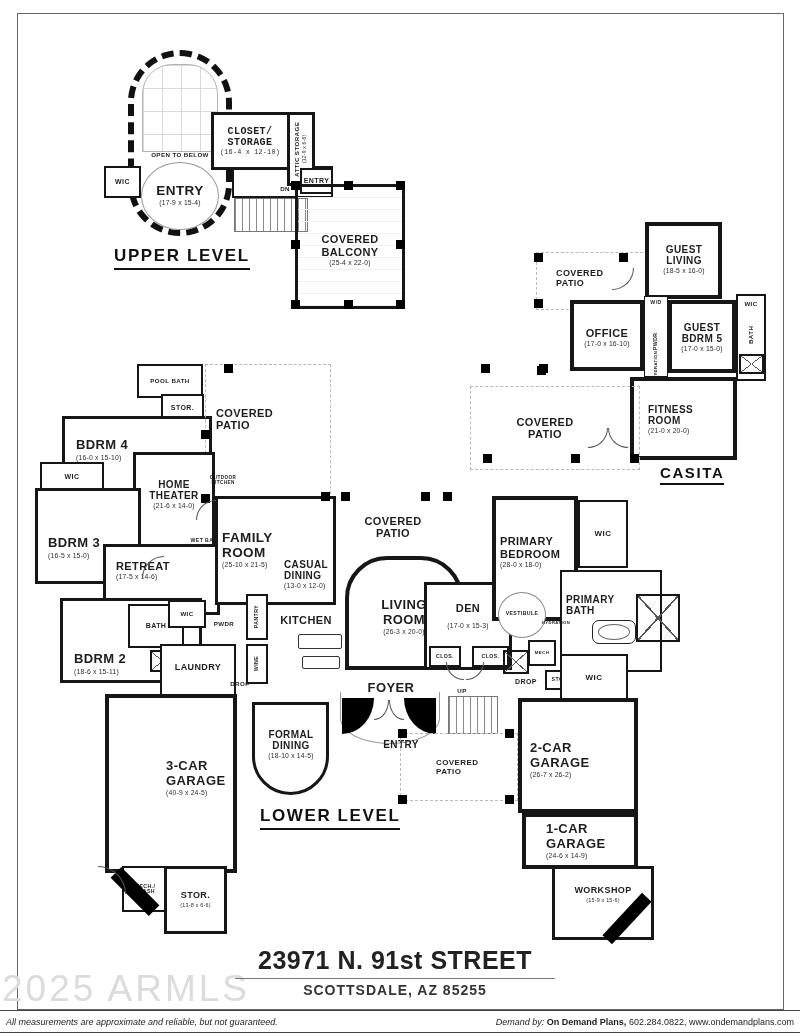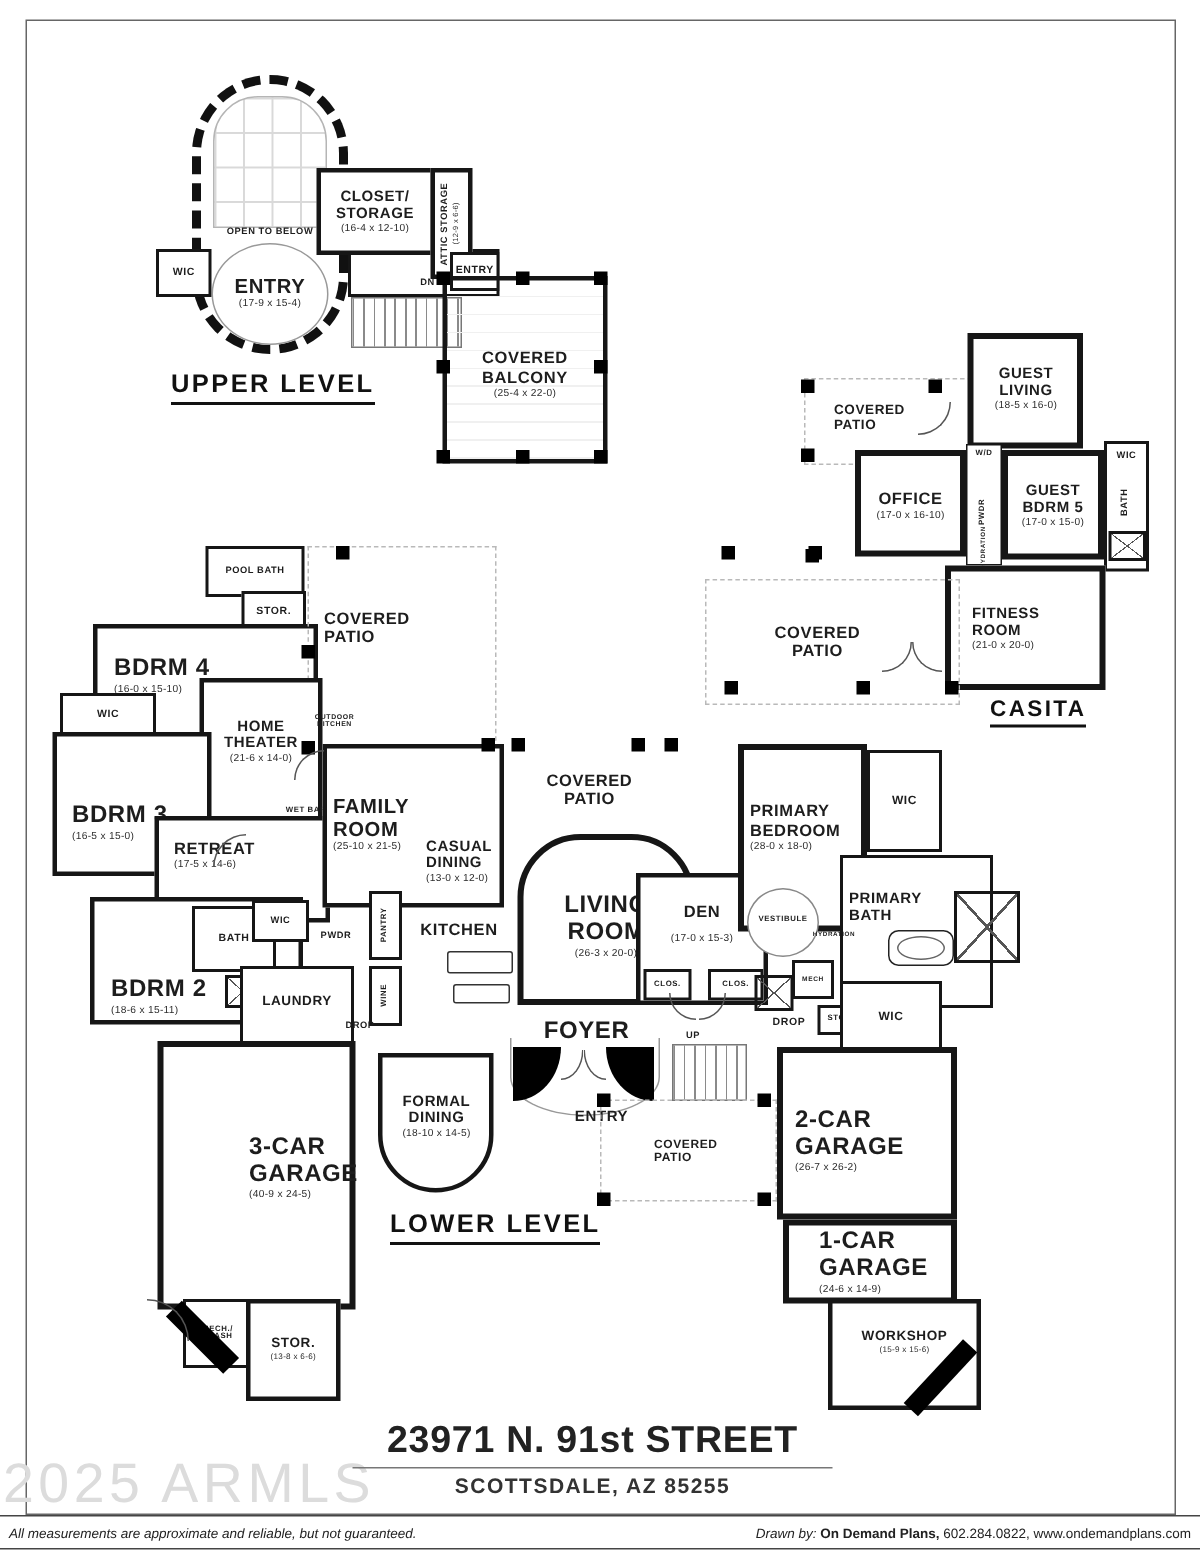--- a/index.html
+++ b/index.html
@@ -10,21 +10,21 @@
   .thick{border-width:4px;}
   .w3{border-width:3px;}
   .w2{border-width:2px;}
   .w1{border-width:1.5px;}
   .open{position:absolute;box-sizing:border-box;border:1px dashed #b9b9b9;background:transparent;}
   .lab{position:absolute;display:flex;flex-direction:column;align-items:center;justify-content:center;
        text-align:center;line-height:1.12;gap:1px;pointer-events:none;}
   .lab.lft{align-items:flex-start;text-align:left;}
   .rn{font-weight:700;color:#1d1d1d;letter-spacing:.4px;}
   .dm{font-weight:400;font-size:6.8px;color:#2c2c2c;letter-spacing:.2px;}
-  .s14{font-size:13.5px;} .s12{font-size:16px;} .s11{font-size:11px;} .s10{font-size:10px;}
+  .s14{font-size:13.5px;} .s12{font-size:13px;} .s11{font-size:11px;} .s10{font-size:10px;}
   .s9{font-size:9px;} .s8{font-size:8px;} .s7{font-size:7px;} .s6{font-size:6.2px;} .s5{font-size:5.2px;}
   .cell{position:absolute;box-sizing:border-box;border:2px solid #161616;background:#fff;display:flex;
         flex-direction:column;align-items:center;justify-content:center;text-align:center;line-height:1.05;}
   .vert{writing-mode:vertical-rl;transform:rotate(180deg);}
   .col9{position:absolute;width:9px;height:9px;background:#000;}
   .stairs{position:absolute;box-sizing:border-box;border:1px solid #777;
           background:repeating-linear-gradient(90deg,#8a8a8a 0 1px,transparent 1px 7px);}
   .arc{position:absolute;box-sizing:border-box;border:1px solid #555;background:transparent;}
   .arc.tl{border-right:none;border-bottom:none;border-radius:100% 0 0 0;}
   .arc.tr{border-left:none;border-bottom:none;border-radius:0 100% 0 0;}
@@ -73,21 +73,21 @@
   <div class="circ" style="left:141px;top:162px;width:78px;height:68px;"></div>
   <div class="lab" style="left:141px;top:170px;width:78px;height:50px;">
     <span class="rn s14">ENTRY</span>
     <span class="dm">(17-9 x 15-4)</span>
   </div>
   <div class="cell" style="left:104px;top:166px;width:37px;height:32px;">
     <span class="rn s7">WIC</span>
   </div>
   <div class="room w2" style="left:232px;top:166px;width:101px;height:32px;"></div>
   <div class="room w3" style="left:211px;top:112px;width:79px;height:58px;"></div>
-  <div class="lab" style="left:214px;top:118px;width:72px;height:46px;">
+  <div class="lab" style="left:214px;top:118px;width:72px;height:46px;font-family:Liberation Mono, monospace;">
     <span class="rn s10">CLOSET/ STORAGE</span>
     <span class="dm">(16-4 x 12-10)</span>
   </div>
   <div class="room w3" style="left:287px;top:112px;width:28px;height:74px;"></div>
   <div class="lab vert" style="left:289px;top:116px;width:24px;height:66px;">
     <span class="rn s6">ATTIC STORAGE</span>
     <span class="dm" style="font-size:5px;">(12-9 x 6-6)</span>
   </div>
   <div class="cell w1" style="left:300px;top:168px;width:33px;height:26px;">
     <span class="rn s7">ENTRY</span>
@@ -357,21 +357,21 @@
 
   <div class="level-h" style="left:260px;top:806px;">LOWER LEVEL</div>
 
   <div id="wm">2025 ARMLS</div>
   <div id="addr">
     <div class="l1">23971 N. 91st STREET</div>
     <div class="l2">SCOTTSDALE, AZ 85255</div>
   </div>
   <div id="footer">
     <span class="dl">All measurements are approximate and reliable, but not guaranteed.</span>
-    <span><i>Drawn by:</i>
+    <span><i>Demand by:</i>
       <b>On Demand Plans,</b>
       <span>602.284.0822, www.ondemandplans.com</span></span>
   </div>
 <div class="col9" style="left: 291px; top: 181px;"></div>
     <div class="col9" style="left: 344px; top: 181px;"></div>
     <div class="col9" style="left: 396px; top: 181px;"></div>
     <div class="col9" style="left: 291px; top: 240px;"></div>
     <div class="col9" style="left: 396px; top: 240px;"></div>
     <div class="col9" style="left: 291px; top: 300px;"></div>
     <div class="col9" style="left: 344px; top: 300px;"></div>

